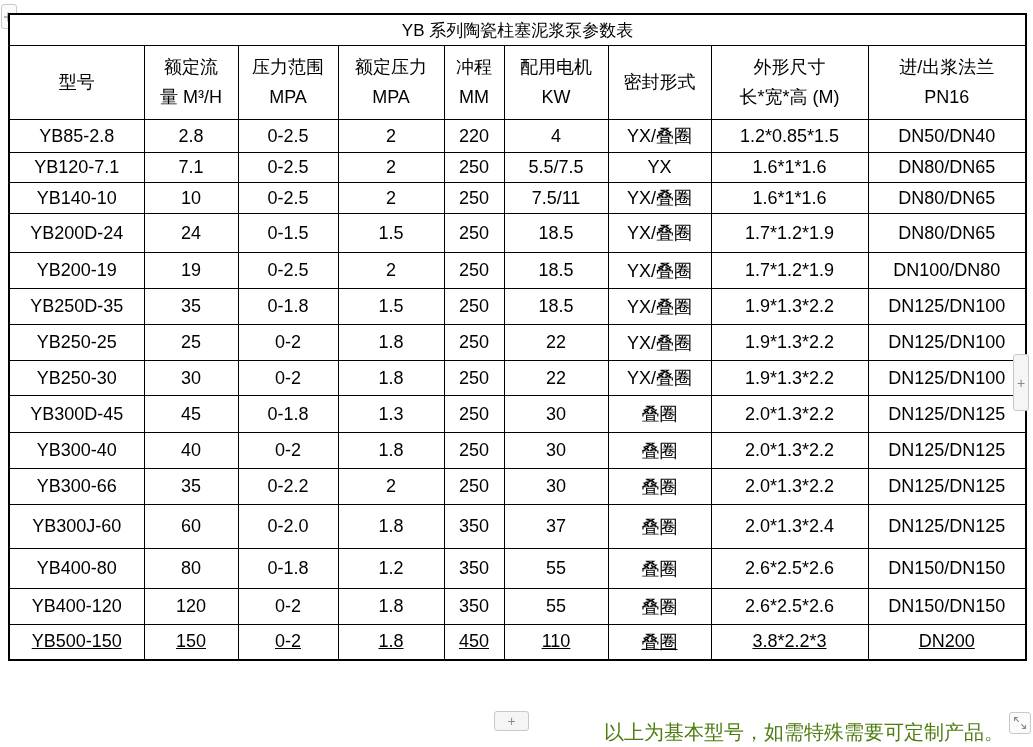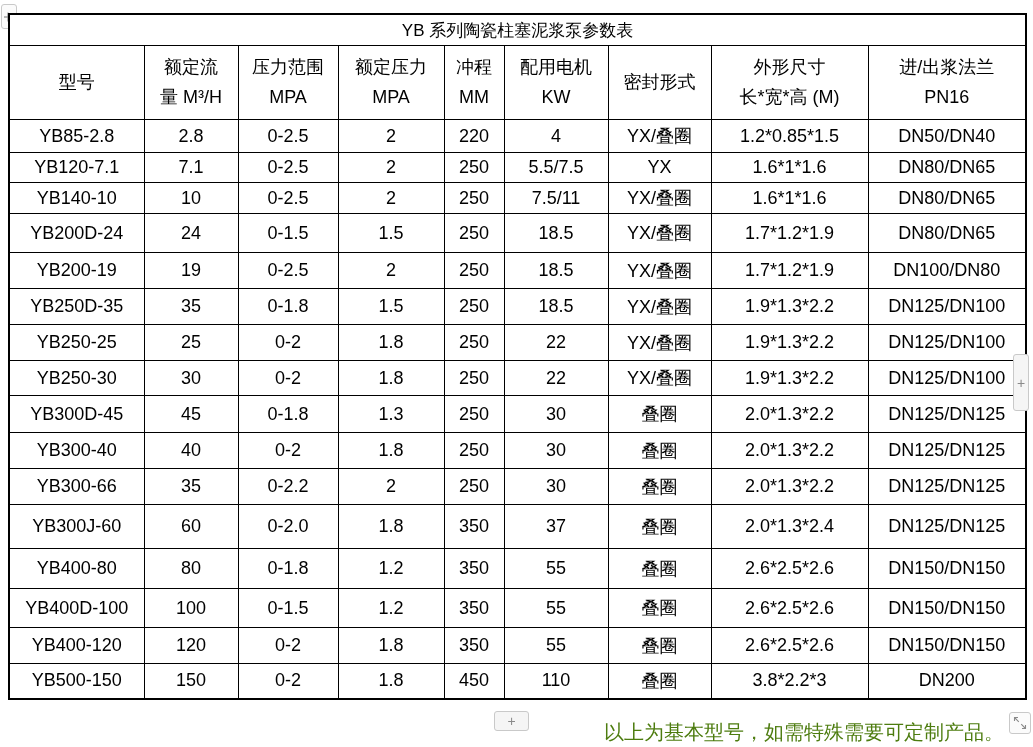--- a/index.html
+++ b/index.html
@@ -256,43 +256,32 @@
         <td>YB400-80</td>
         <td>80</td>
         <td>0-1.8</td>
         <td>1.2</td>
         <td>350</td>
         <td>55</td>
         <td>叠圈</td>
         <td>2.6*2.5*2.6</td>
         <td>DN150/DN150</td>
       </tr>
-      <tr style="height: 39px;">
-        <td>YB400D-100</td>
-        <td>100</td>
-        <td>0-1.5</td>
-        <td>1.2</td>
+      <tr style="height: 36px;">
+        <td>YB400-120</td>
+        <td>120</td>
+        <td>0-2</td>
+        <td>1.8</td>
         <td>350</td>
         <td>55</td>
         <td>叠圈</td>
         <td>2.6*2.5*2.6</td>
         <td>DN150/DN150</td>
       </tr>
-      <tr style="height: 36px;">
-        <td>YB400-120</td>
-        <td>120</td>
-        <td>0-2</td>
-        <td>1.8</td>
-        <td>350</td>
-        <td>55</td>
-        <td>叠圈</td>
-        <td>2.6*2.5*2.6</td>
-        <td>DN150/DN150</td>
-      </tr>
-      <tr style="height: 35px;">
+      <tr style="height: 35px; text-decoration: underline;">
         <td>YB500-150</td>
         <td>150</td>
         <td>0-2</td>
         <td>1.8</td>
         <td>450</td>
         <td>110</td>
         <td>叠圈</td>
         <td>3.8*2.2*3</td>
         <td>DN200</td>
       </tr>

